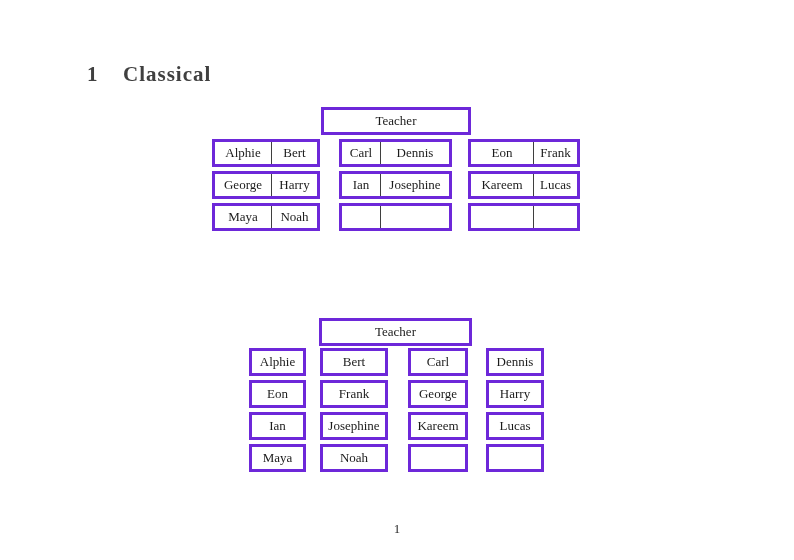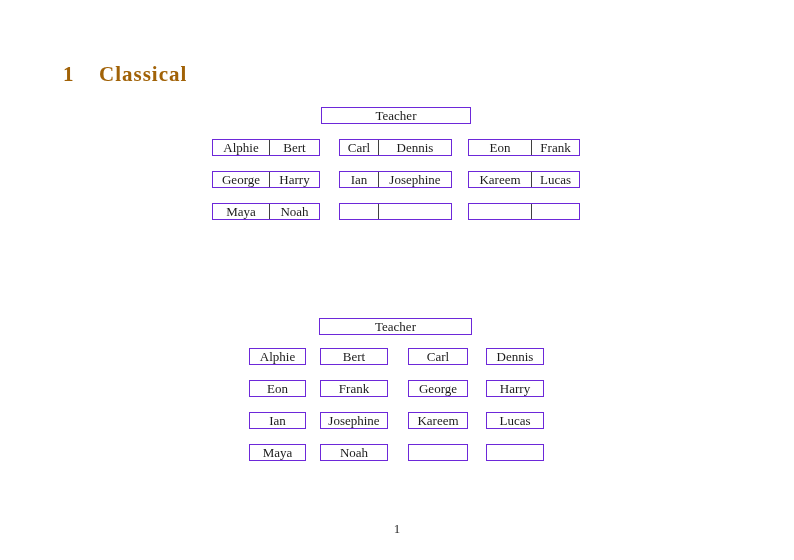--- a/index.html
+++ b/index.html
@@ -9,30 +9,31 @@
     background:#ffffff;
     font-family:"Liberation Serif", serif;
     color:#1b1b1b;
     overflow:hidden;
   }
   .heading {
     position:absolute;
     font-size:21px;
     font-weight:700;
     letter-spacing:1px;
-    color:#a16207;
+    color:#404040;
     white-space:nowrap;
     line-height:21px;
+    margin-left:24px;
   }
   .hnum { display:inline-block; width:36px; letter-spacing:0; }
   .boxed {
     position:absolute;
-    height:17px;
+    height:28px;
     box-sizing:border-box;
-    border:1px solid #6d28d9;
+    border:3px solid #6d28d9;
     background:#ffffff;
   }
   .teacher-box {
     display:flex; align-items:center; justify-content:center;
     font-size:13px;
   }
   .desk { display:flex; }
   .cell {
     height:100%;
     display:flex; align-items:center; justify-content:center;

